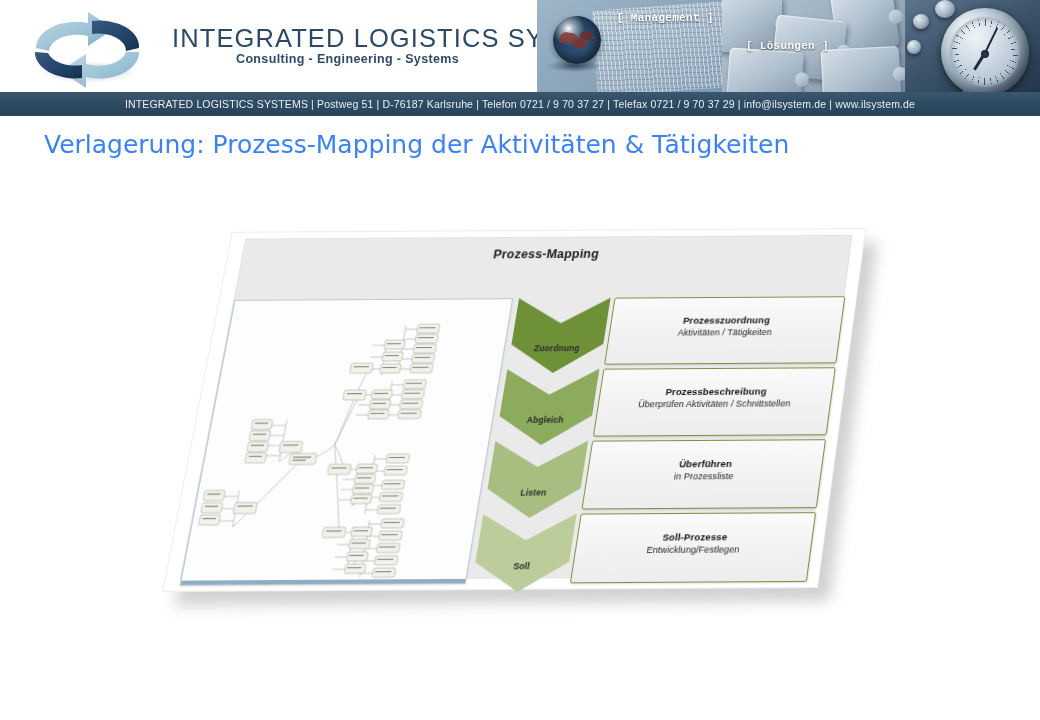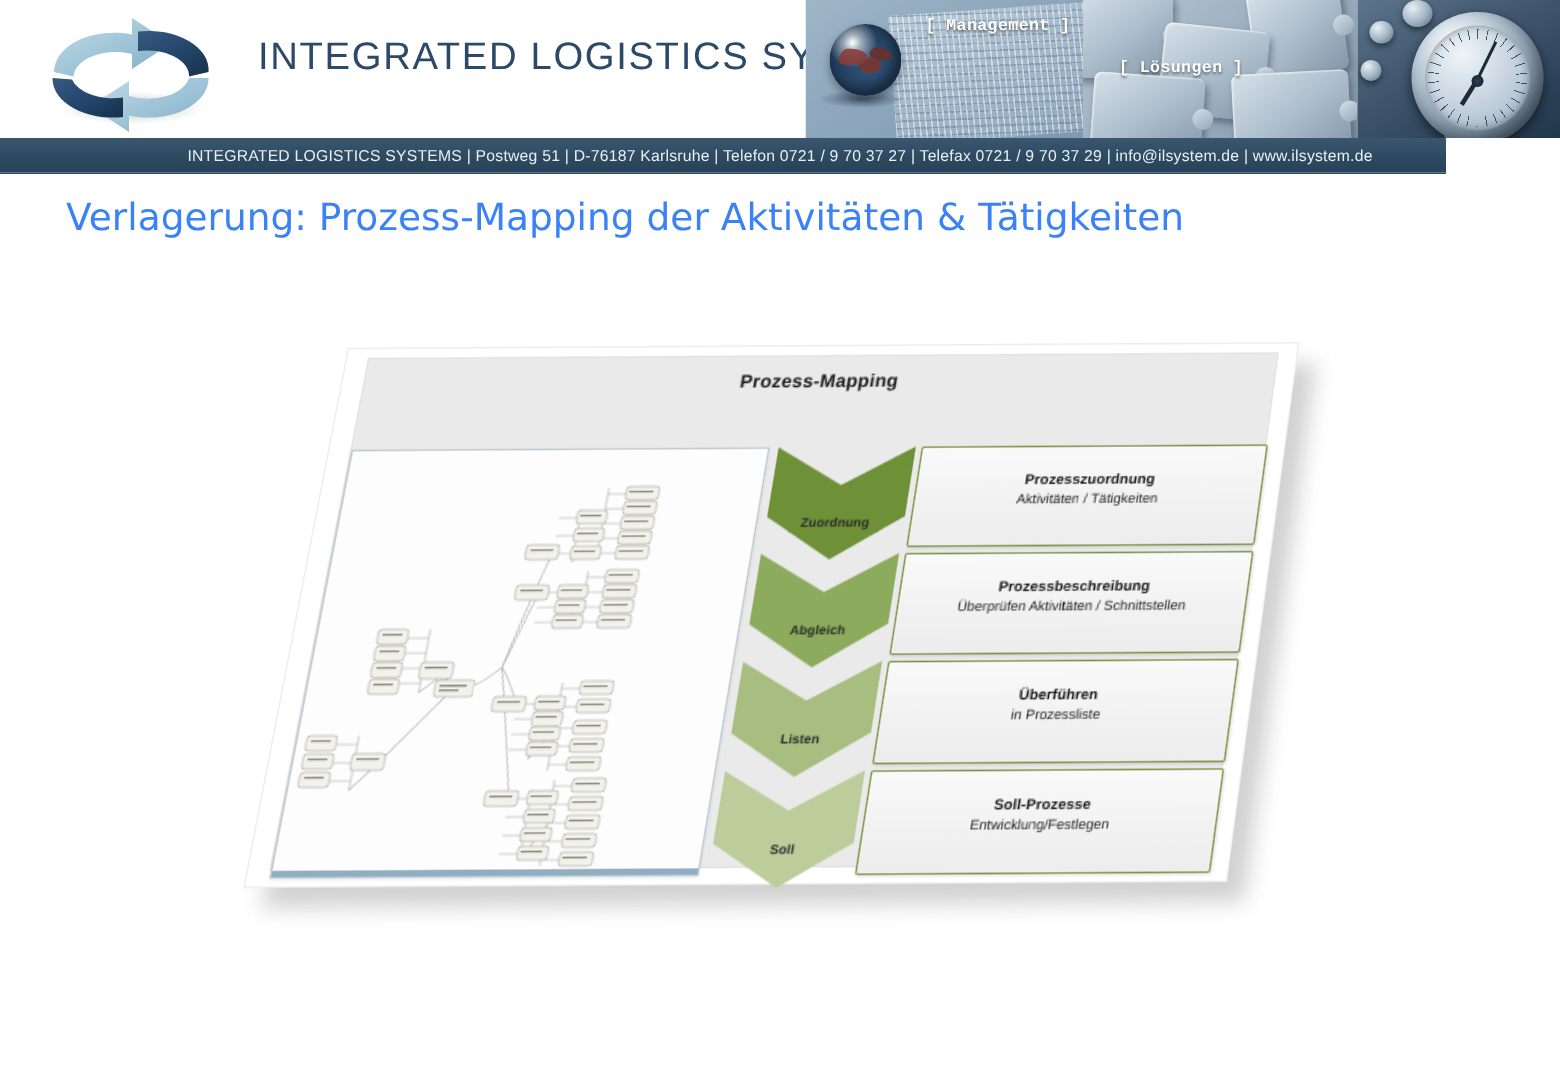--- a/index.html
+++ b/index.html
@@ -100,21 +100,21 @@
     background:radial-gradient(circle at 34% 30%,#E8EFF4,#9FB2C2 55%,#536579 100%);
     box-shadow:0 2px 4px rgba(0,0,0,.5);}
   #knob1{left:30px;top:0px;width:20px;height:18px;}
   #knob2{left:8px;top:14px;width:16px;height:15px;}
   #knob3{left:2px;top:40px;width:14px;height:14px;}
   #knob-stem{position:absolute;left:58px;top:78px;width:9px;height:20px;border-radius:3px;
     background:linear-gradient(90deg,#8FA3B4,#4C5E71);}
   #label-zeit{left:88px;top:68px;margin-top:44px;}
 
   #footer-bar{
-    position:absolute;left:0;top:92px;width:964px;height:23px;
+    position:absolute;left:0;top:92px;width:1040px;height:23px;
     background:linear-gradient(180deg,#3A576F 0%,#2E4A61 55%,#27425A 100%);
   }
   #footer-text{
     position:absolute;left:0;top:0;width:1040px;height:23px;
     display:flex;align-items:center;justify-content:center;
     color:#E8EFF4;font-size:10.5px;letter-spacing:.15px;white-space:nowrap;
   }
 
   
   #slide-title{
@@ -240,20 +240,21 @@
         <path d="M70 13 A 40 26 0 0 1 117 40 L 104 43 A 28 17 0 0 0 70 26 Z" fill="url(#lgDark)"></path>
 
         <path d="M117 44 A 40 26 0 0 1 64 69 L 64 80 L 38 63 L 64 46 L 64 56
                  A 28 17 0 0 0 104 44 Z" fill="url(#lgLight)"></path>
 
         <path d="M13 44 A 40 26 0 0 0 60 70 L 60 57 A 28 17 0 0 1 26 45 Z" fill="url(#lgDark)"></path>
       </svg>
     </div>
 
     <div id="company-name">INTEGRATED LOGISTICS SYSTEMS</div>
+    <div id="company-tagline">Consulting - Engineering - Systems</div>
   </div>
 
   <div id="photo-strip">
 
     <div class="photo-panel" id="photo-1">
       <div id="p1-doc"></div>
       <div id="p1-globe-shadow"></div>
       <div id="p1-globe"></div>
       <div class="photo-label" id="label-management">[ Management ]</div>
     </div>

